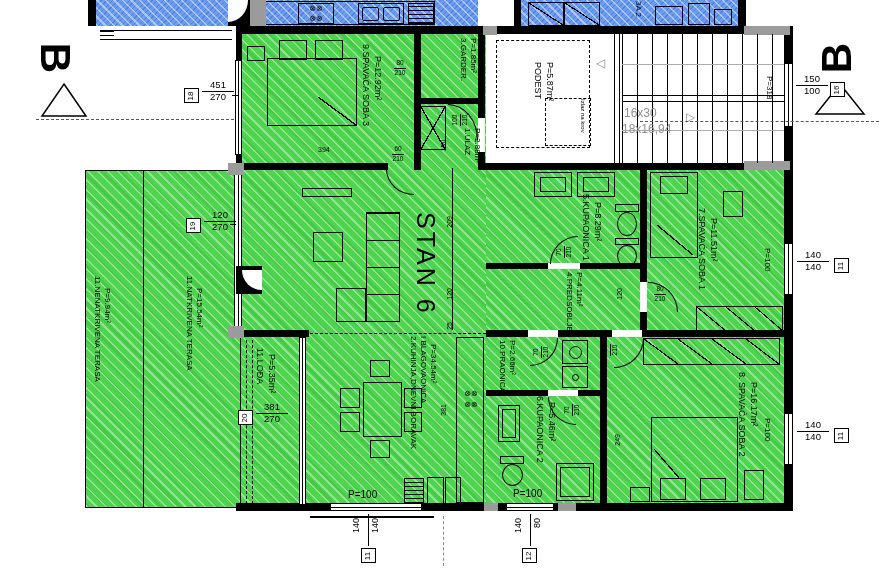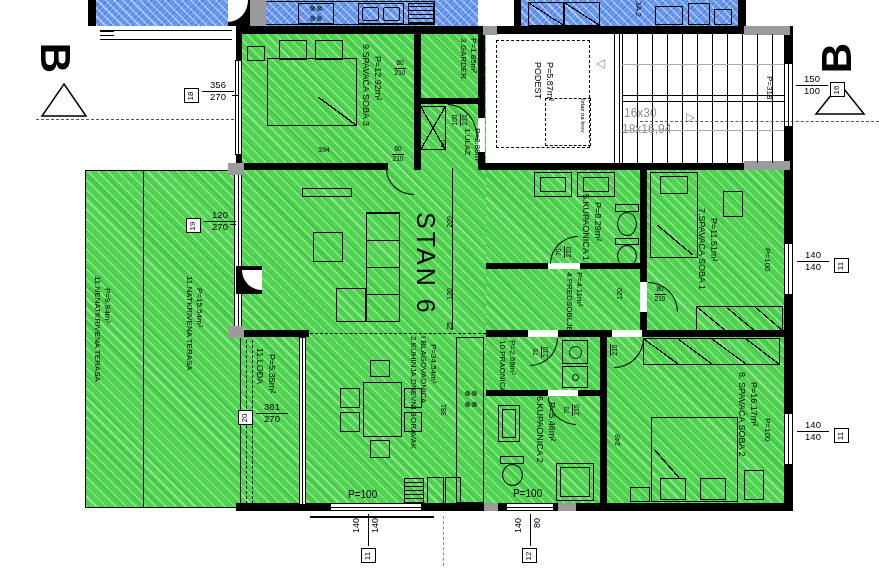--- a/index.html
+++ b/index.html
@@ -227,21 +227,21 @@
   <div class="abs vtext rs" style="left:762px;top:248px">
       <span class="ln">P=100</span>
     </div>
   <div class="abs vtext rs" style="left:762px;top:418px">
       <span class="ln">P=100</span>
     </div>
   <div class="abs" style="left:348px;top:489px;font-size:10px">P=100</div>
   <div class="abs" style="left:513px;top:488px;font-size:10px">P=100</div>
 
   <div class="abs frac" style="left:202px;top:80px">
-    <div>356</div>
+    <div>451</div>
     <div class="bar"></div>
     <div>270</div>
   </div>
   <div class="abs dimbox" style="left:184px;top:88px">
       <span class="bx">18</span>
     </div>
   <div class="abs" style="left:232px;top:95px;width:6px;height:1px;background:#000"></div>
 
   <div class="abs frac" style="left:204px;top:210px">
     <div>120</div>

